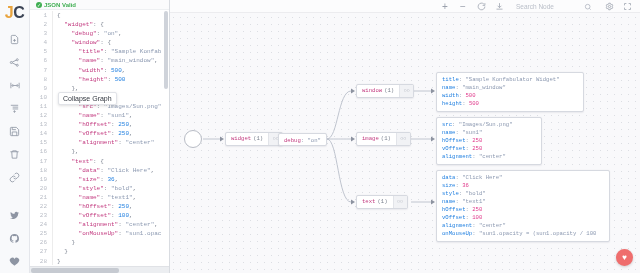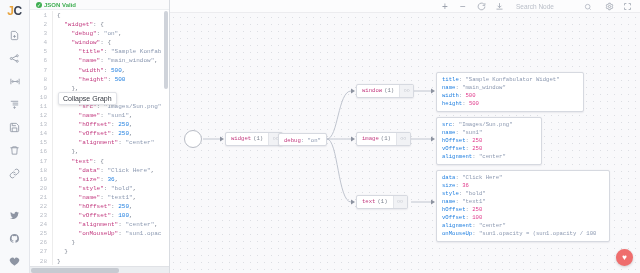--- a/index.html
+++ b/index.html
@@ -14,21 +14,21 @@
   
   .rail {
     width: 30px; height: 273px;
     background: #f8f9fb;
     border-right: 1px solid #e4e6eb;
     display: flex; flex-direction: column; align-items: center;
     padding-top: 2px;
     flex: 0 0 30px;
   }
   .logo {
-    font-size: 12px; font-weight: bold; letter-spacing: -0.5px;
+    font-size: 16px; font-weight: bold; letter-spacing: -0.5px;
     margin: 3px 0 7px 0; line-height: 1;
   }
   .logo .j { color: #e8a33d; }
   .logo .c { color: #3b4354; }
   .rail-icon {
     width: 30px; height: 23px;
     display: flex; align-items: center; justify-content: center;
     color: #8e95a3;
   }
   .rail-icon svg { display: block; }

